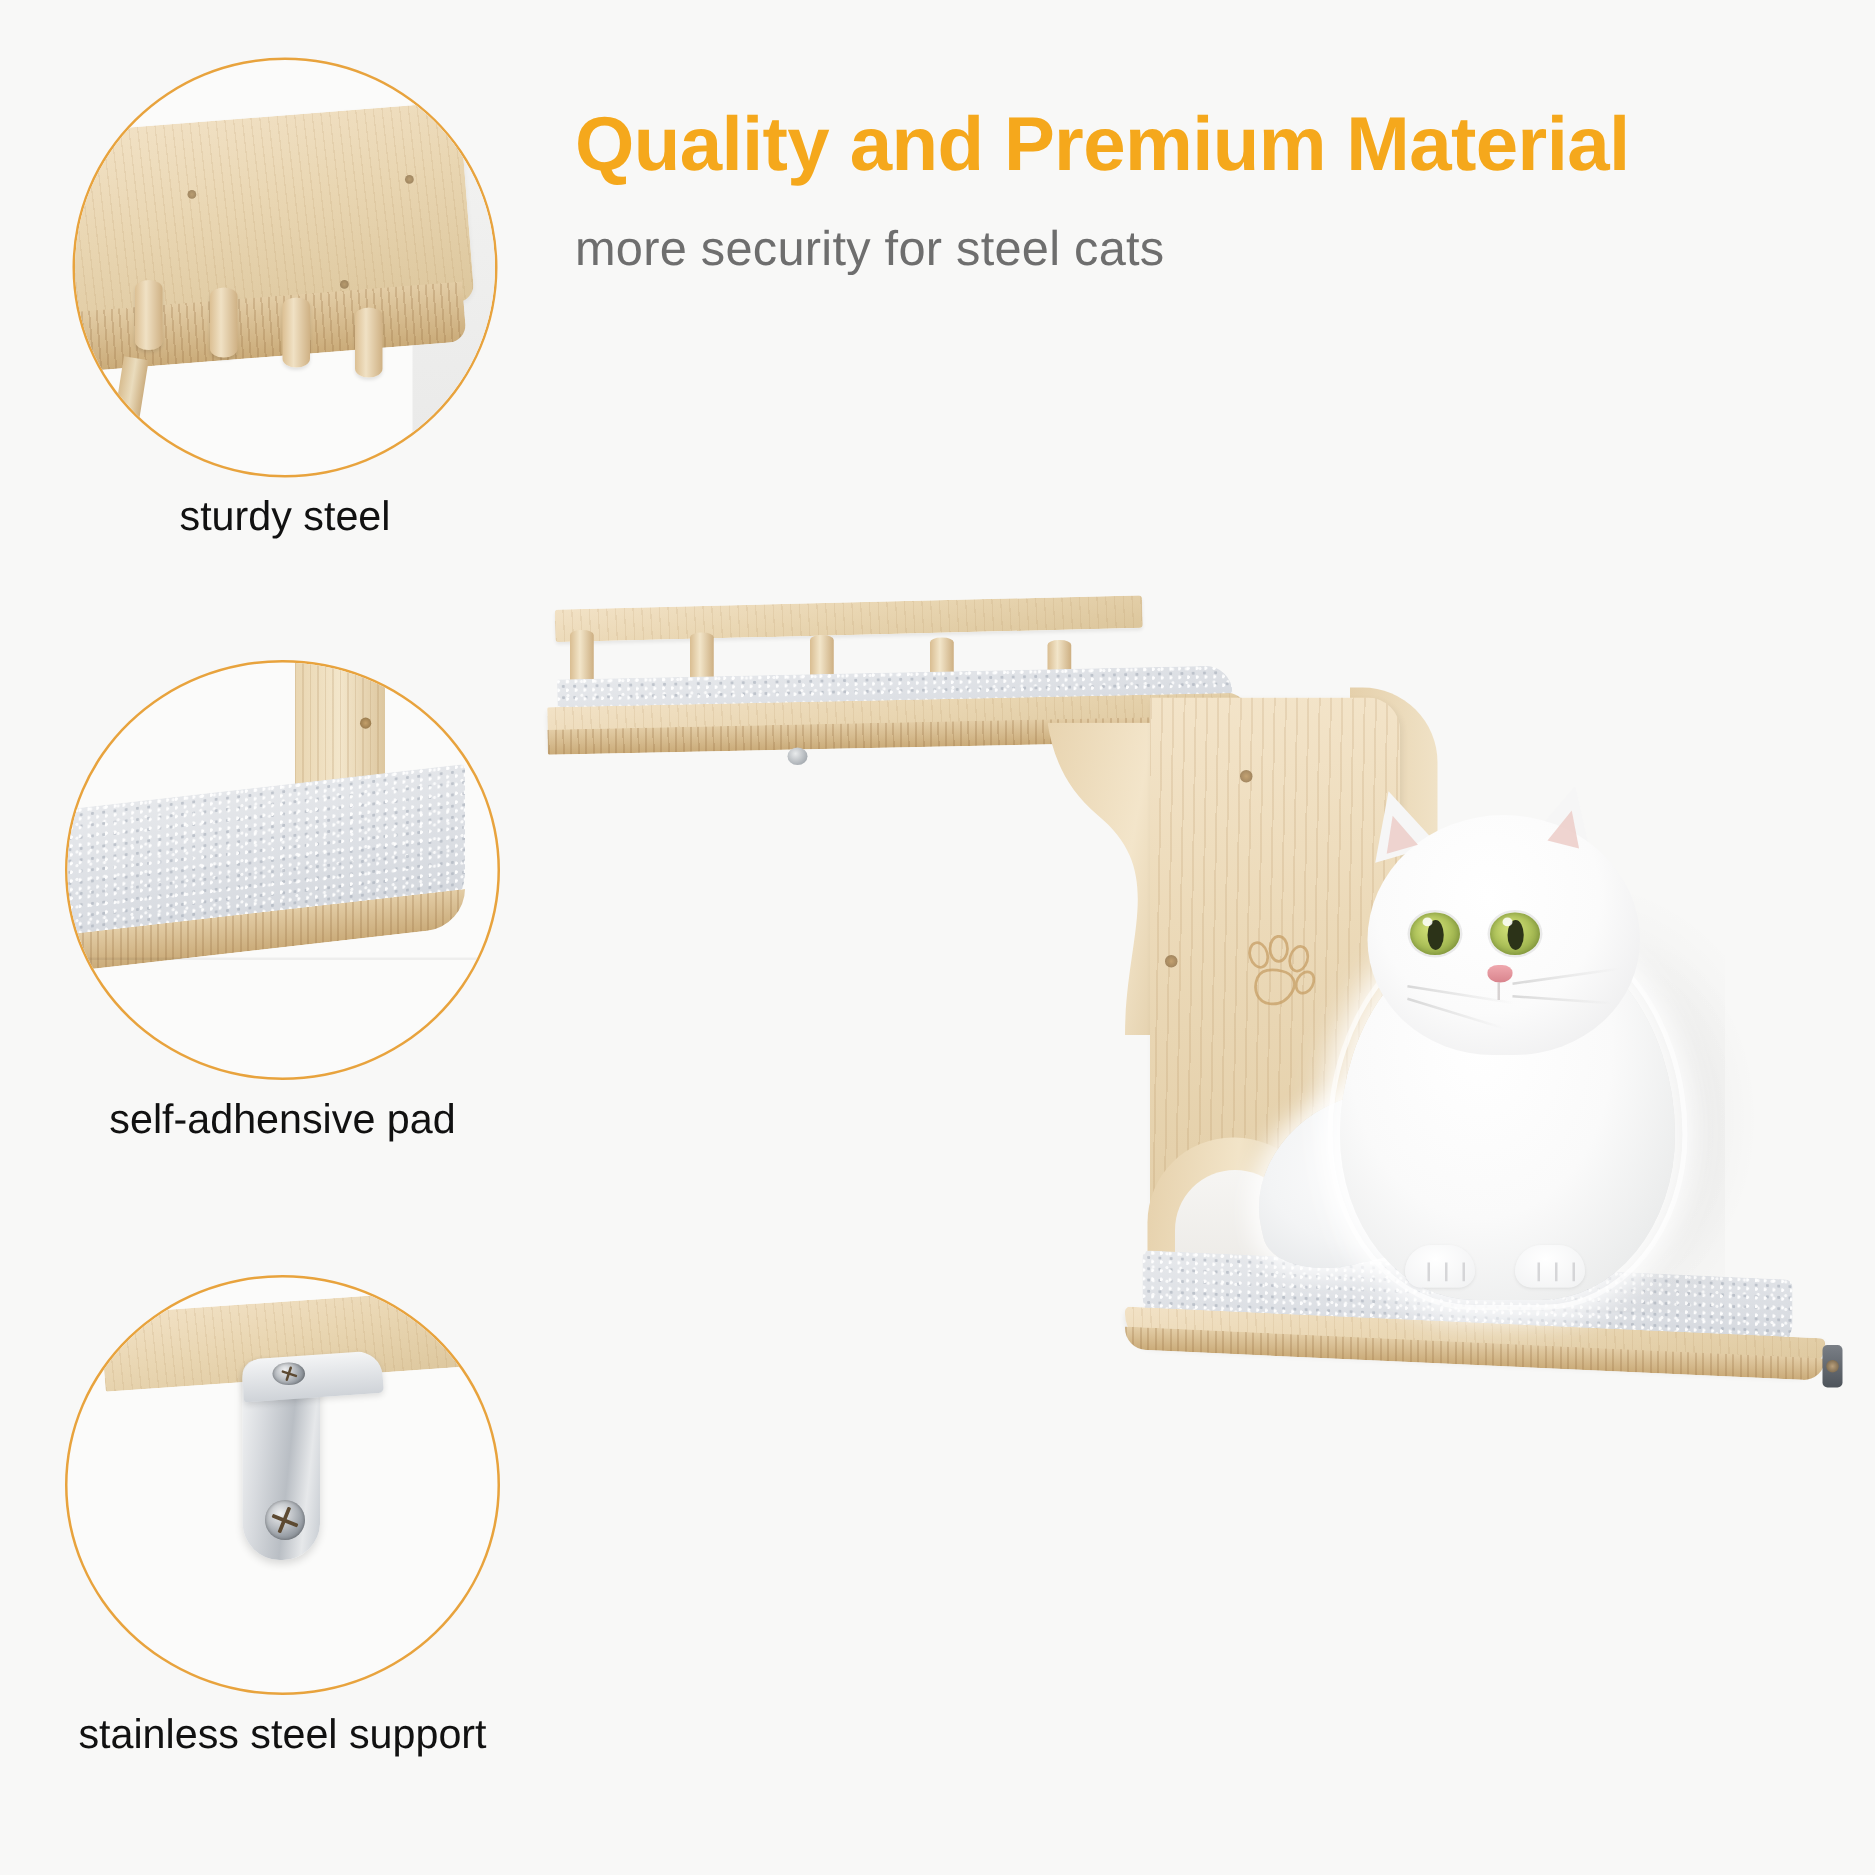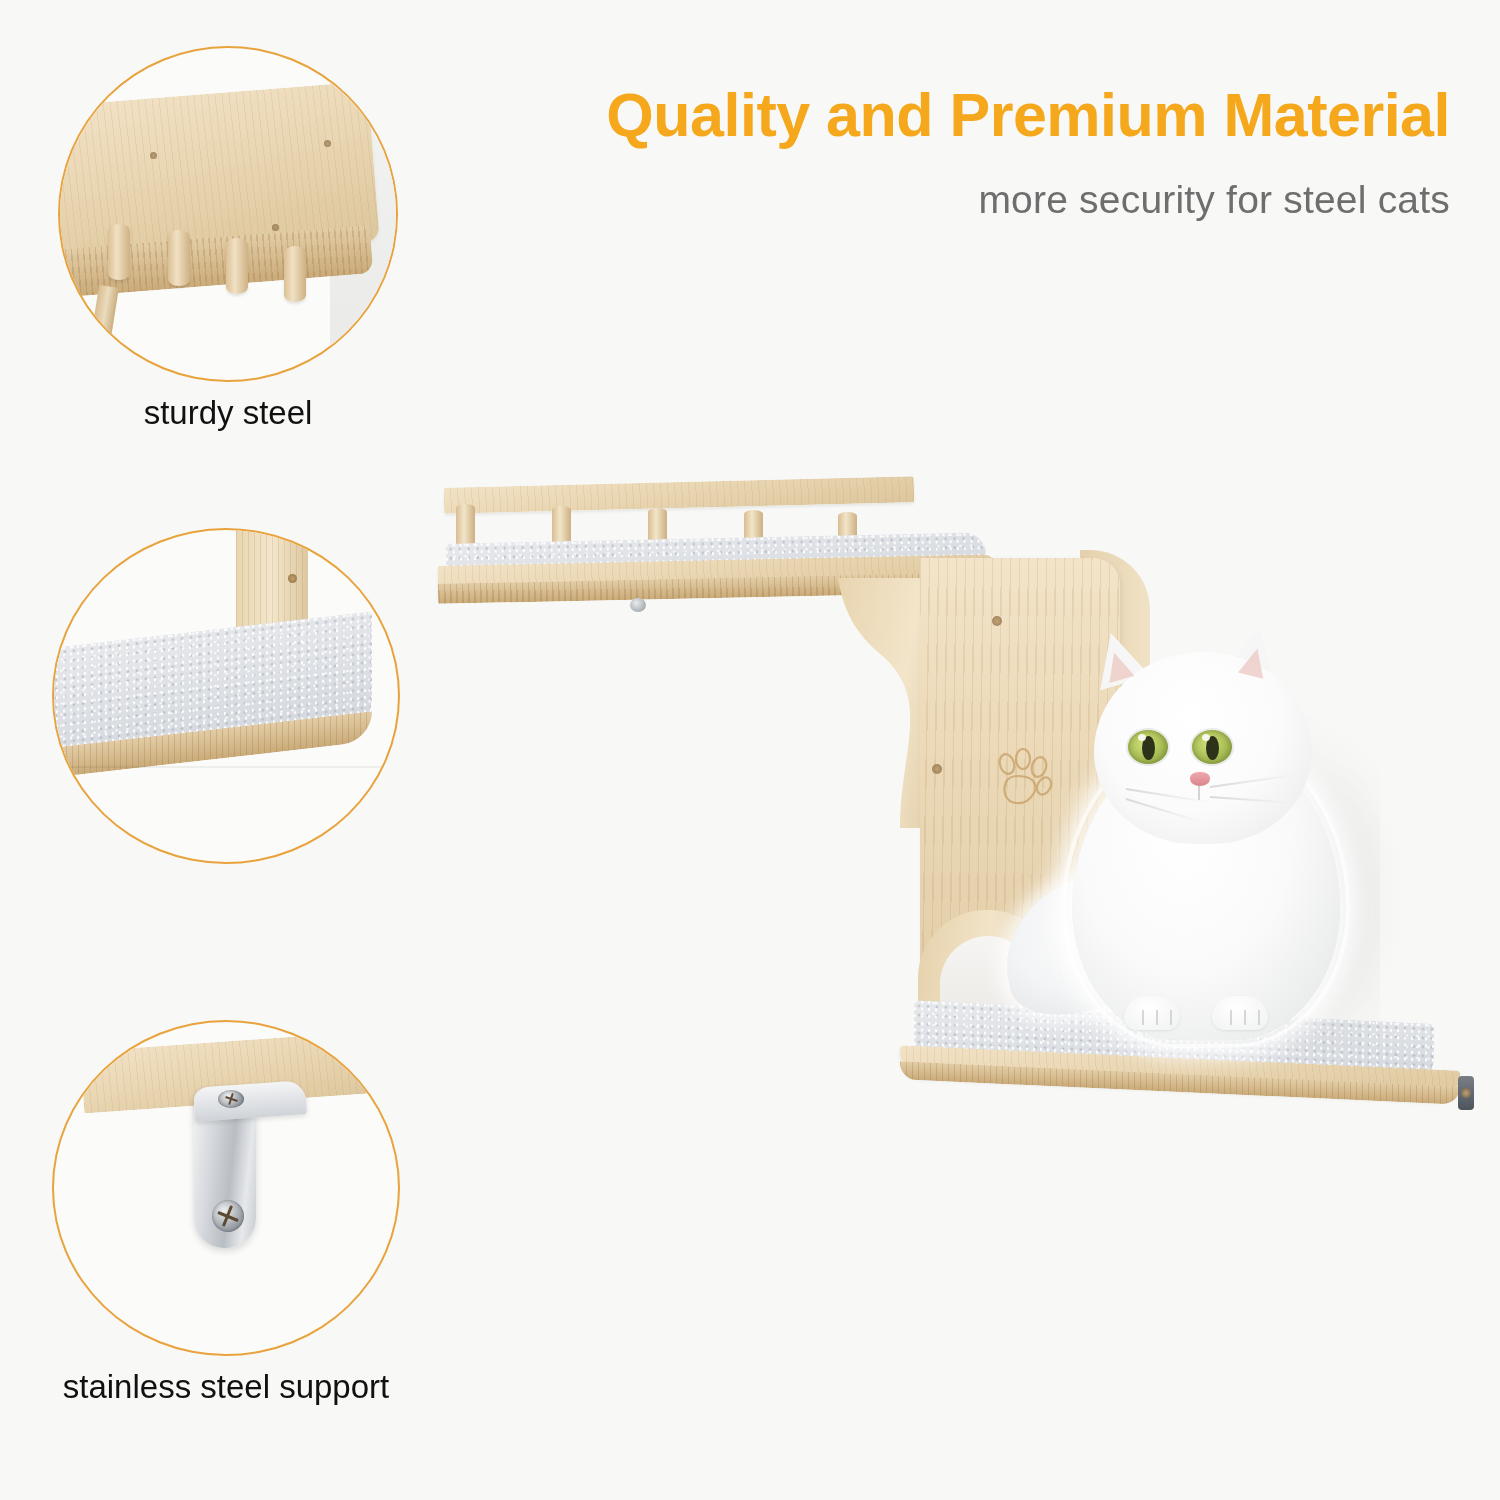--- a/index.html
+++ b/index.html
@@ -5,21 +5,21 @@
   * { margin:0; padding:0; box-sizing:border-box; }
   html,body { width:1500px; height:1500px; }
   body {
     background:#f8f8f7;
     font-family:"Liberation Sans", sans-serif;
     position:relative;
     overflow:hidden;
   }
 
   
-  #headings { position:absolute; left:460px; top:80px; width:990px; text-align:right; }
+  #headings { position:absolute; left:460px; top:80px; width:990px; text-align:left; }
   #main-title {
     font-size:61px;
     font-weight:bold;
     color:#f5a81c;
     letter-spacing:-0.5px;
     line-height:1.15;
     white-space:nowrap;
   }
   #sub-title {
     font-size:39px;
@@ -400,20 +400,21 @@
 </div>
 
 <div class="feature" id="feature-2">
   <div class="circle">
     <div class="c2-post"></div>
     <div class="c2-post-screw"></div>
     <div class="c2-pad felt"></div>
     <div class="c2-edge wood-edge"></div>
     <div class="c2-wallline"></div>
   </div>
+  <div class="caption">self-adhensive pad</div>
 </div>
 
 <div class="feature" id="feature-3">
   <div class="circle">
     <div class="c3-shelf wood"></div>
     <div class="c3-bracket"></div>
     <div class="c3-bracket-top"></div>
     <div class="c3-screw-a">
       <div class="cross" style="left:7px; top:8px; width:13px; height:2px; transform:rotate(18deg);"></div>
       <div class="cross" style="left:12px; top:3px; width:2px; height:12px; transform:rotate(18deg);"></div>

